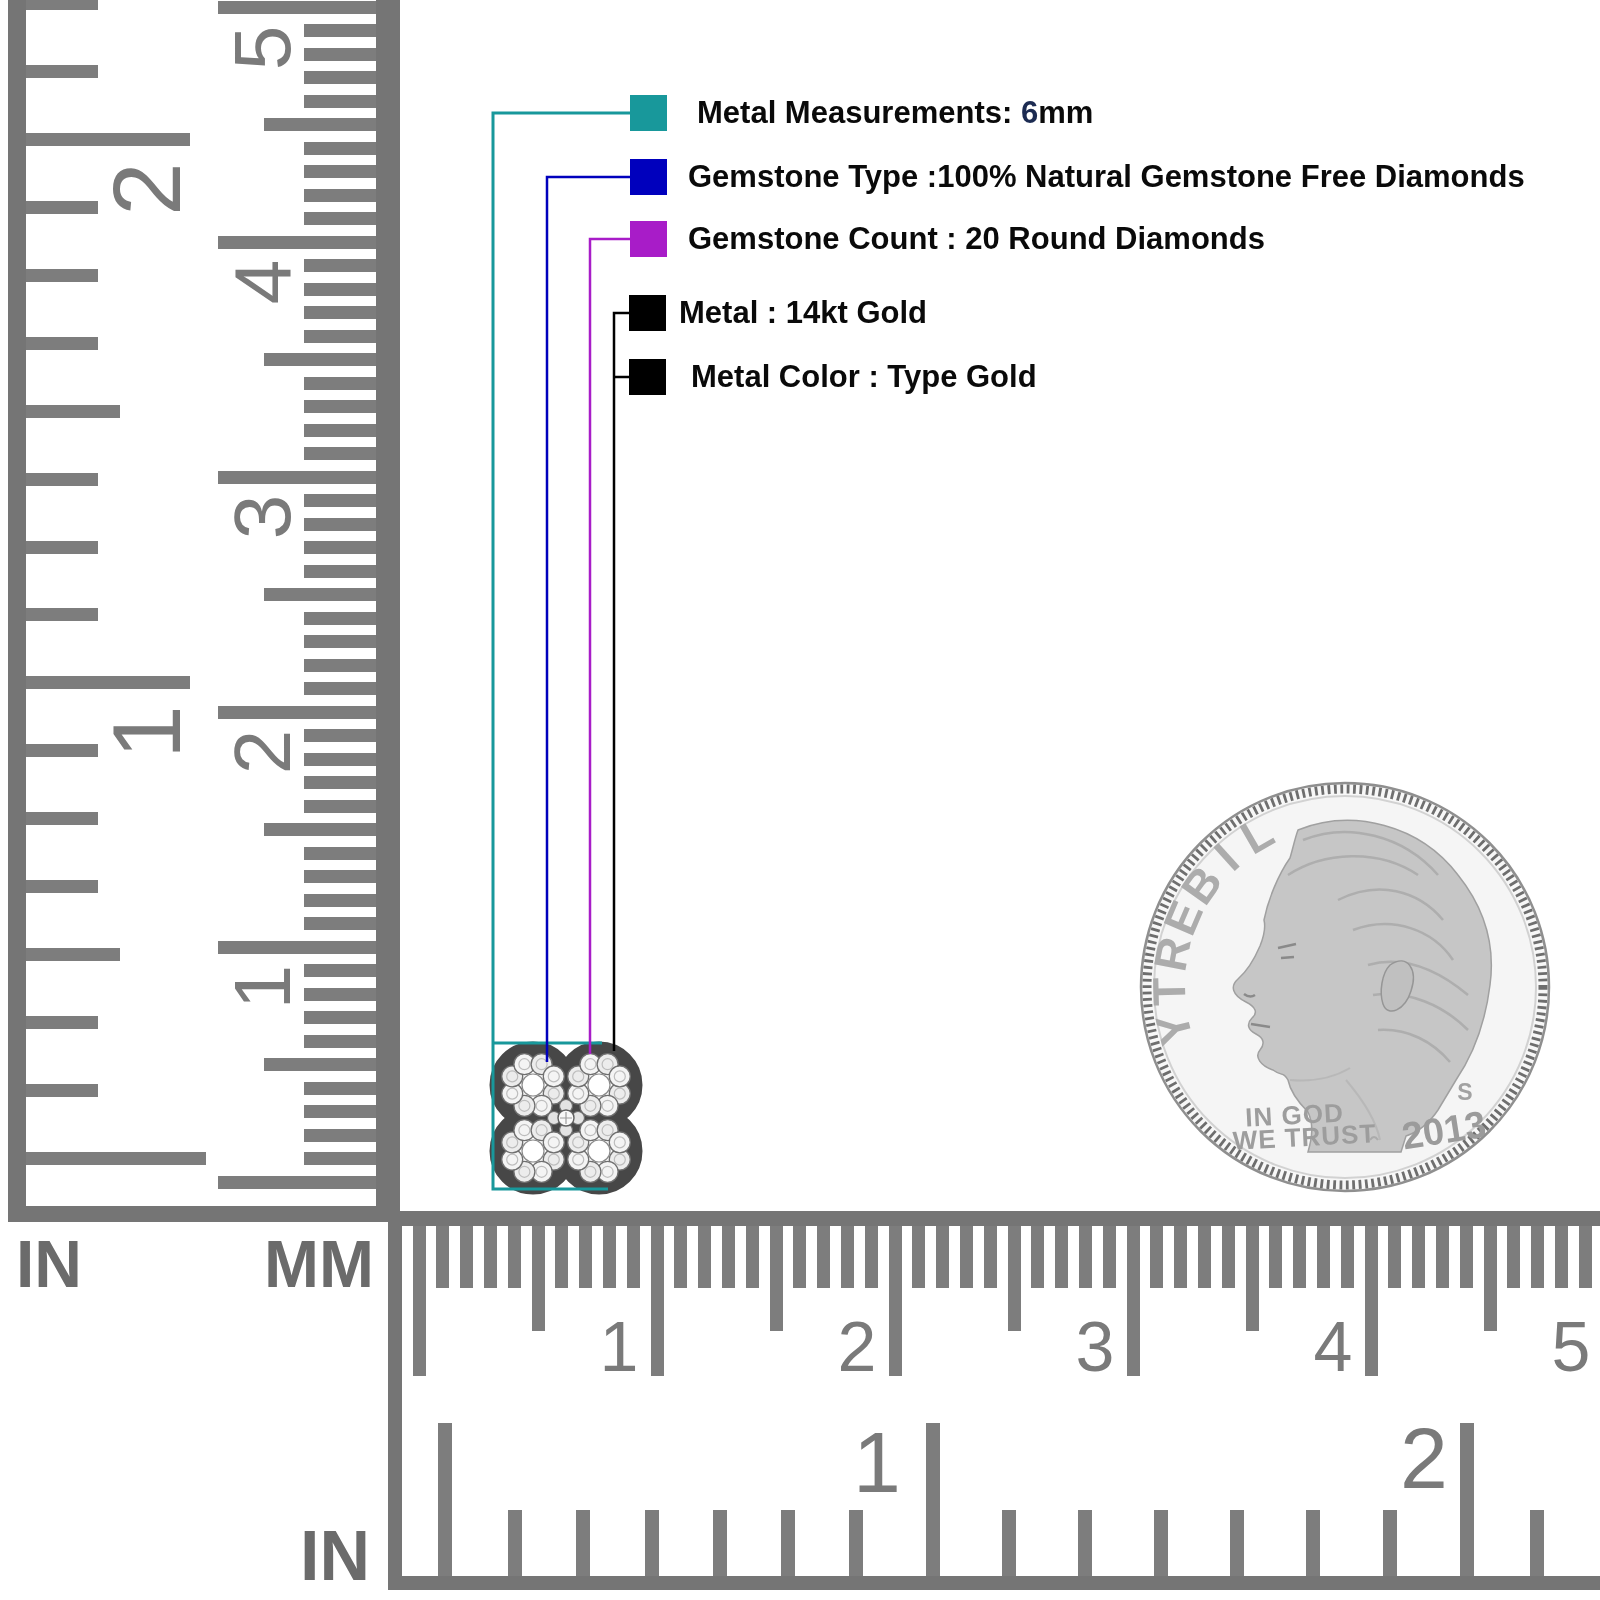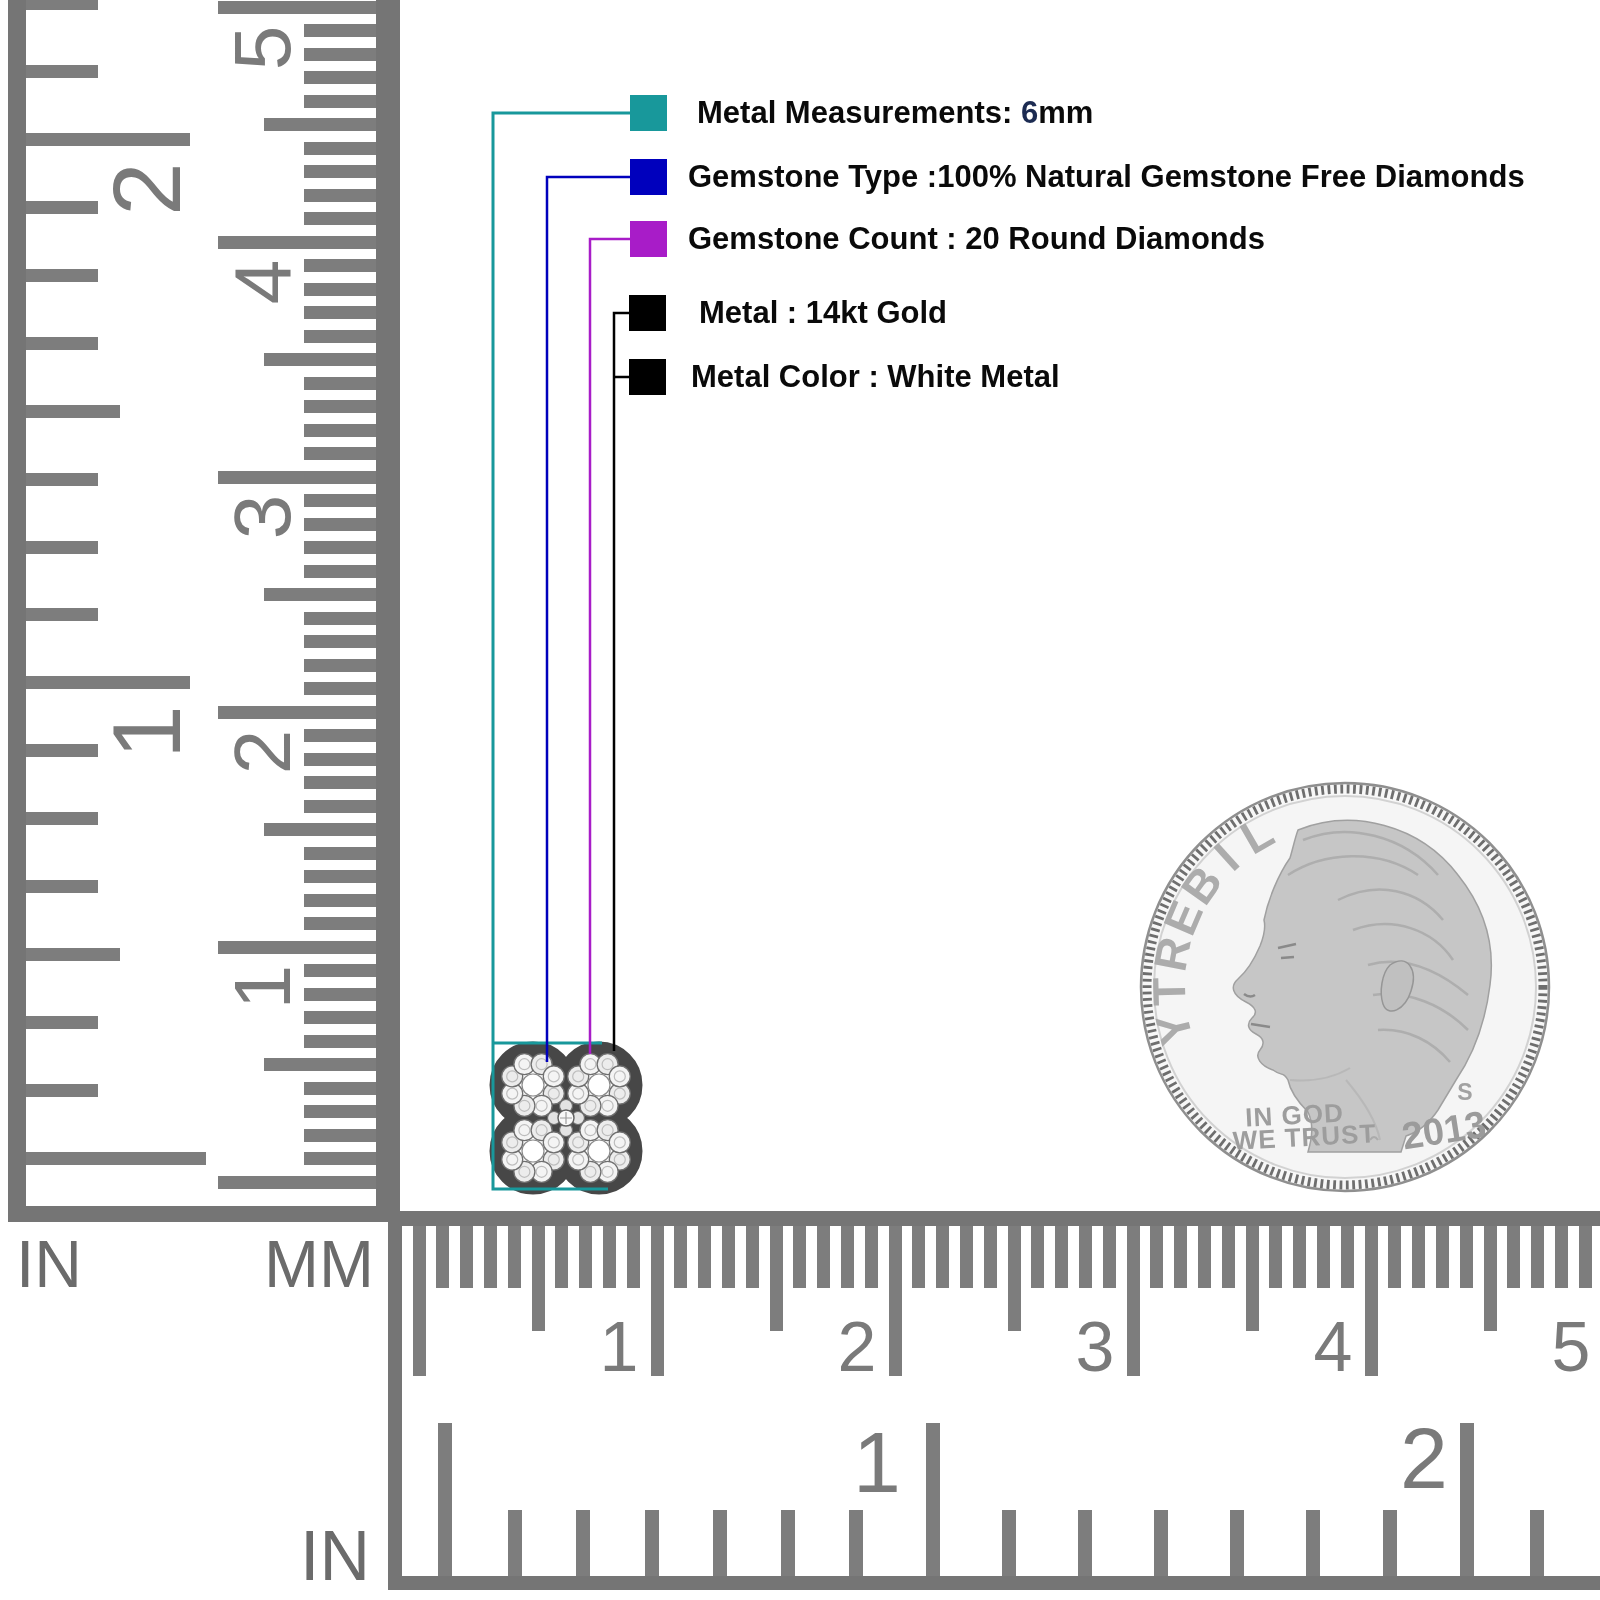--- a/index.html
+++ b/index.html
@@ -1,21 +1,21 @@
 <!DOCTYPE html>
 <html><head>
 <meta charset="utf-8">
 <style>
   html,body{margin:0;padding:0;background:#ffffff;}
   #stage{position:relative;width:1600px;height:1600px;background:#ffffff;overflow:hidden;
          font-family:"Liberation Sans", sans-serif;}
   .bar{position:absolute;background:#757575;}
   .rnum{position:absolute;color:#7a7a7a;font-weight:400;transform:translate(-50%,-50%);white-space:nowrap;}
   .rnum.rot{transform:translate(-50%,-50%) rotate(-90deg);}
-  .unit{position:absolute;color:#6b6b6b;font-weight:400;white-space:nowrap;}
+  .unit{position:absolute;color:#6b6b6b;font-weight:700;white-space:nowrap;}
   .callout-row{position:absolute;height:36px;}
   .swatch{position:absolute;width:37px;height:36px;}
   .ctext{position:absolute;font-size:31px;font-weight:700;color:#0a0a0a;white-space:nowrap;line-height:36px;}
   .ctext .navy{color:#1c2b52;}
   svg{position:absolute;overflow:visible;}
   svg text{font-family:"Liberation Sans", sans-serif;}
 </style>
 </head>
 <body>
 
@@ -292,25 +292,25 @@
     <div class="callout-row" style="left:630px;top:159px;">
       <div class="swatch" style="background: rgb(0, 0, 189);"></div>
       <div class="ctext" style="left:58px;">Gemstone Type :100% Natural Gemstone Free Diamonds</div>
     </div>
     <div class="callout-row" style="left:630px;top:221px;">
       <div class="swatch" style="background: rgb(168, 28, 200);"></div>
       <div class="ctext" style="left:58px;">Gemstone Count : 20 Round Diamonds</div>
     </div>
     <div class="callout-row" style="left:629px;top:295px;">
       <div class="swatch" style="background: rgb(0, 0, 0);"></div>
-      <div class="ctext" style="left:70px;">Metal : 14kt Gold</div>
+      <div class="ctext" style="left:50px;">Metal : 14kt Gold</div>
     </div>
     <div class="callout-row" style="left:629px;top:359px;">
       <div class="swatch" style="background: rgb(0, 0, 0);"></div>
-      <div class="ctext" style="left:62px;">Metal Color : White Metal</div>
+      <div class="ctext" style="left:62px;">Metal Color : Type Gold</div>
     </div>
   </div>
 
   <svg id="coin" style="left:1138px;top:780px;" width="414" height="414" viewBox="0 0 414 414">
     <circle cx="207" cy="207" r="204" fill="#f7f7f7" stroke="#8f8f8f" stroke-width="2.5"></circle>
     <circle cx="207" cy="207" r="198" fill="none" stroke="#6e6e6e" stroke-width="9" stroke-dasharray="2.8,3.6"></circle>
     <circle cx="207" cy="207" r="191" fill="#f5f5f5" stroke="#d2d2d2" stroke-width="2"></circle>
 
     <g>
       <path d="M160,50

